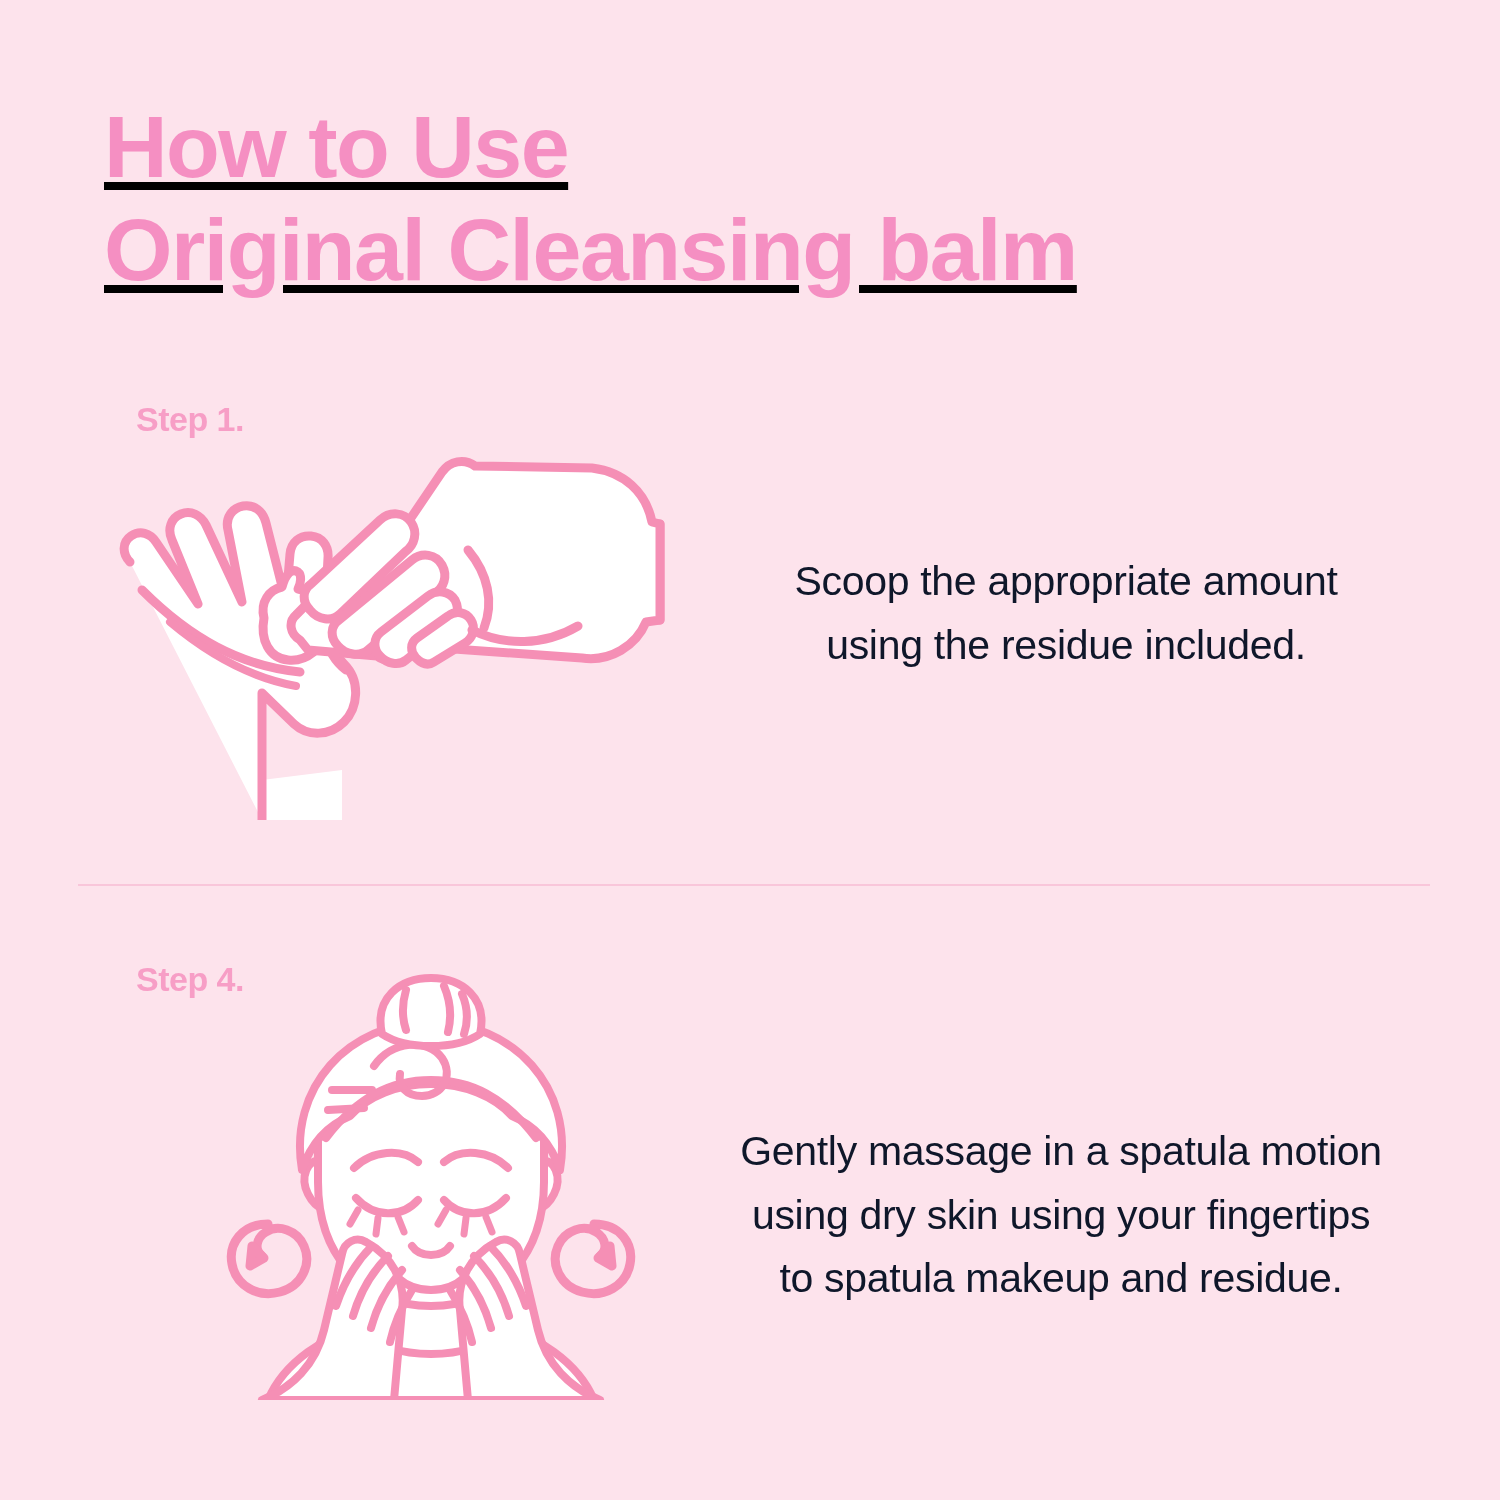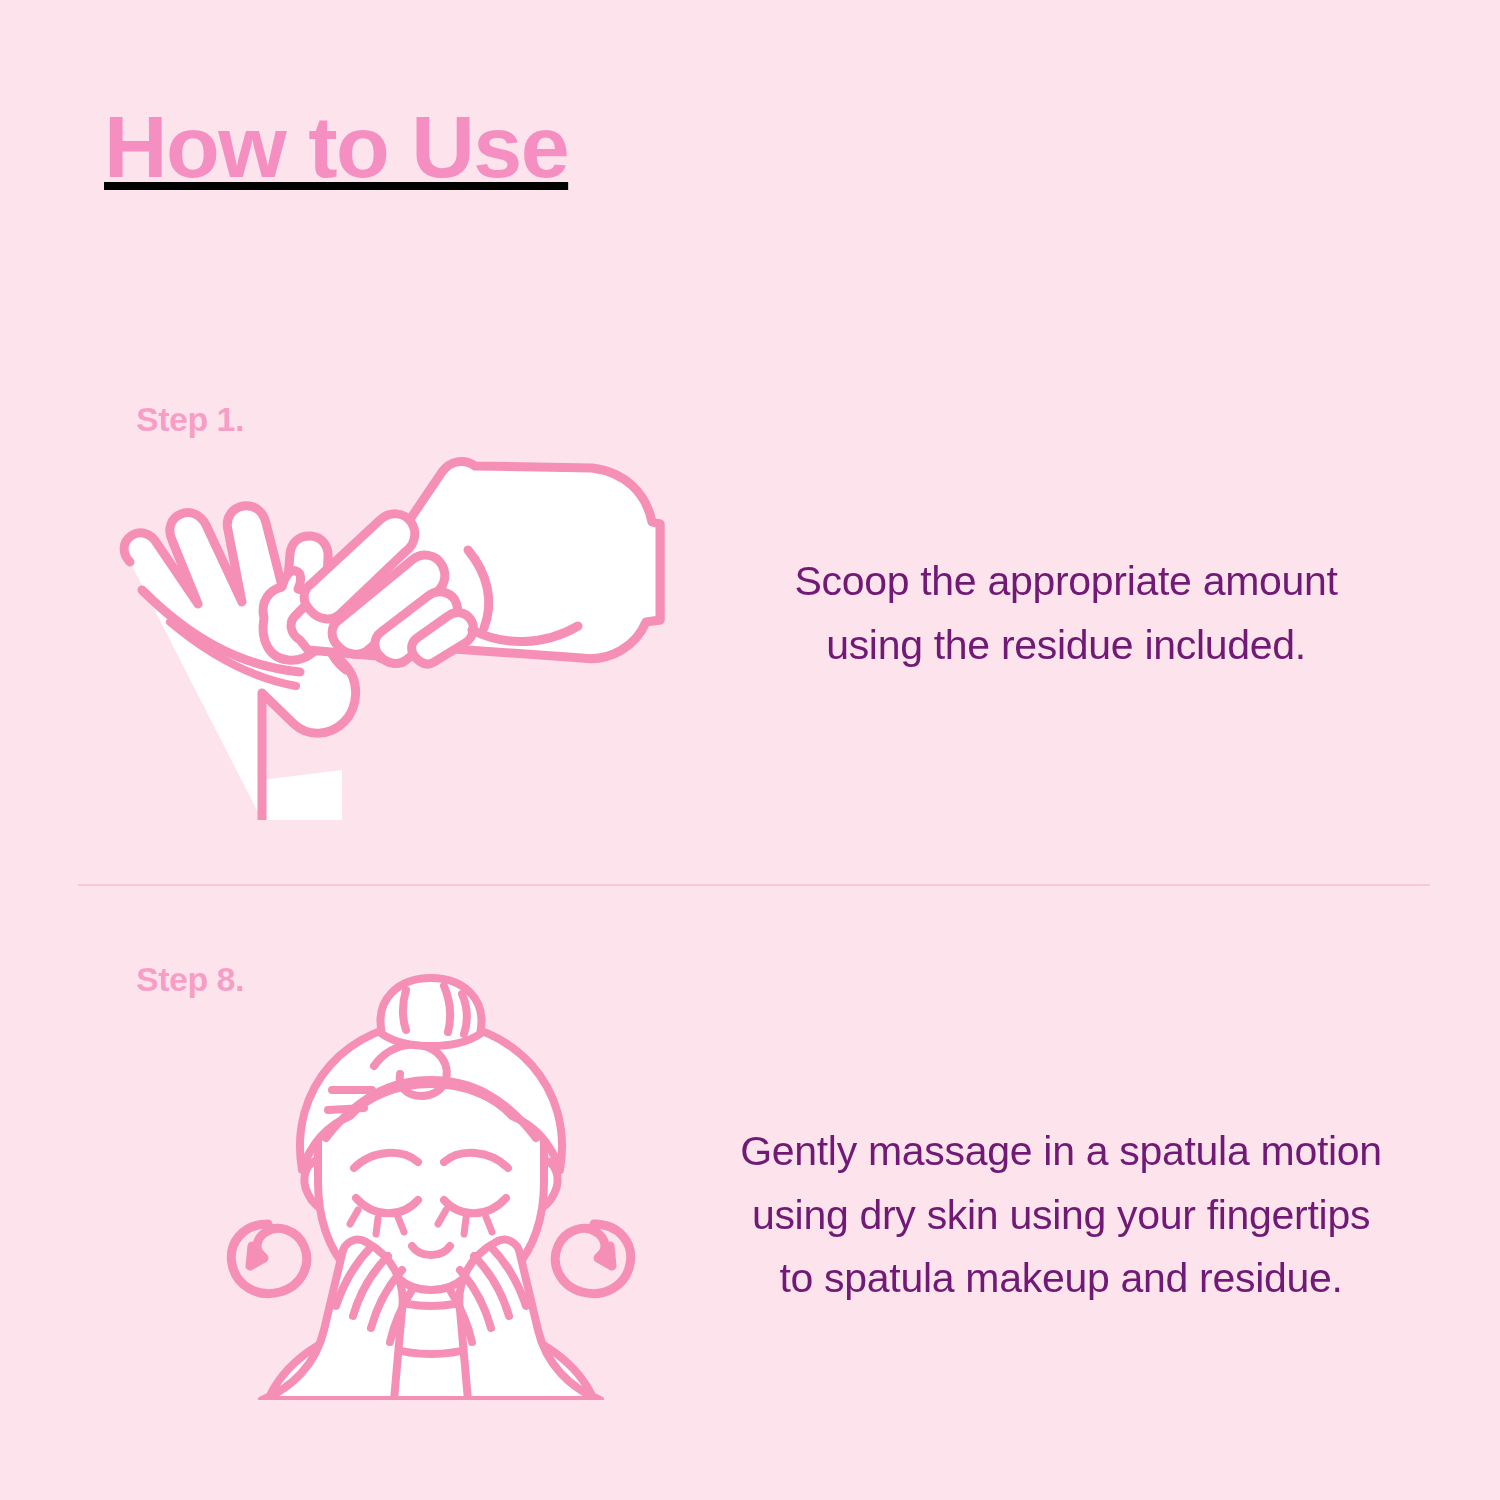--- a/index.html
+++ b/index.html
@@ -58,21 +58,21 @@
   }
 
   .step-art {
     position: absolute;
   }
   .step-1 .step-art { left: 96px; top: 50px; }
   .step-2 .step-art { left: 190px; top: 10px; }
 
   .step-text {
     position: absolute;
-    color: #701a75;
+    color: #0f172a;
     font-size: 41px;
     font-weight: 500;
     line-height: 1.55;
     text-align: center;
     letter-spacing: -0.3px;
   }
   .step-1 .step-text {
     left: 690px;
     top: 150px;
     width: 720px;
@@ -95,20 +95,21 @@
 
   svg { display: block; }
 </style>
 </head>
 <body>
 
 <div class="page">
 
   <div class="title-block">
     <div class="title-line">How to Use</div>
+    <div class="title-line">Original Cleansing balm</div>
   </div>
 
   <div class="step step-1">
 
     <div class="step-label">Step 1.</div>
 
     <div class="step-art">
       <svg width="560" height="370" viewBox="0 0 560 370" fill="none">
         <g stroke="#f58fb5" stroke-width="9" stroke-linecap="round" stroke-linejoin="round">
 
@@ -212,21 +213,21 @@
       <div>Scoop the appropriate amount</div>
       <div>using the residue included.</div>
     </div>
 
   </div>
 
   <div class="divider"></div>
 
   <div class="step step-2">
 
-    <div class="step-label">Step 8.</div>
+    <div class="step-label">Step 4.</div>
 
     <div class="step-art">
       <svg width="450" height="430" viewBox="0 0 450 430" fill="none">
         <g stroke="#f58fb5" stroke-width="8" stroke-linecap="round" stroke-linejoin="round" fill="#ffffff">
 
           <path d="M165 300 L165 352 C118 366 78 392 62 430 L388 430 C372 392 332 366 285 352 L285 300 Z"></path>
 
           <path d="M150 360 C185 392 265 392 300 360" fill="none"></path>
 
           <path d="M118 190 C100 188 94 208 102 224 C110 240 124 244 134 238"></path>

